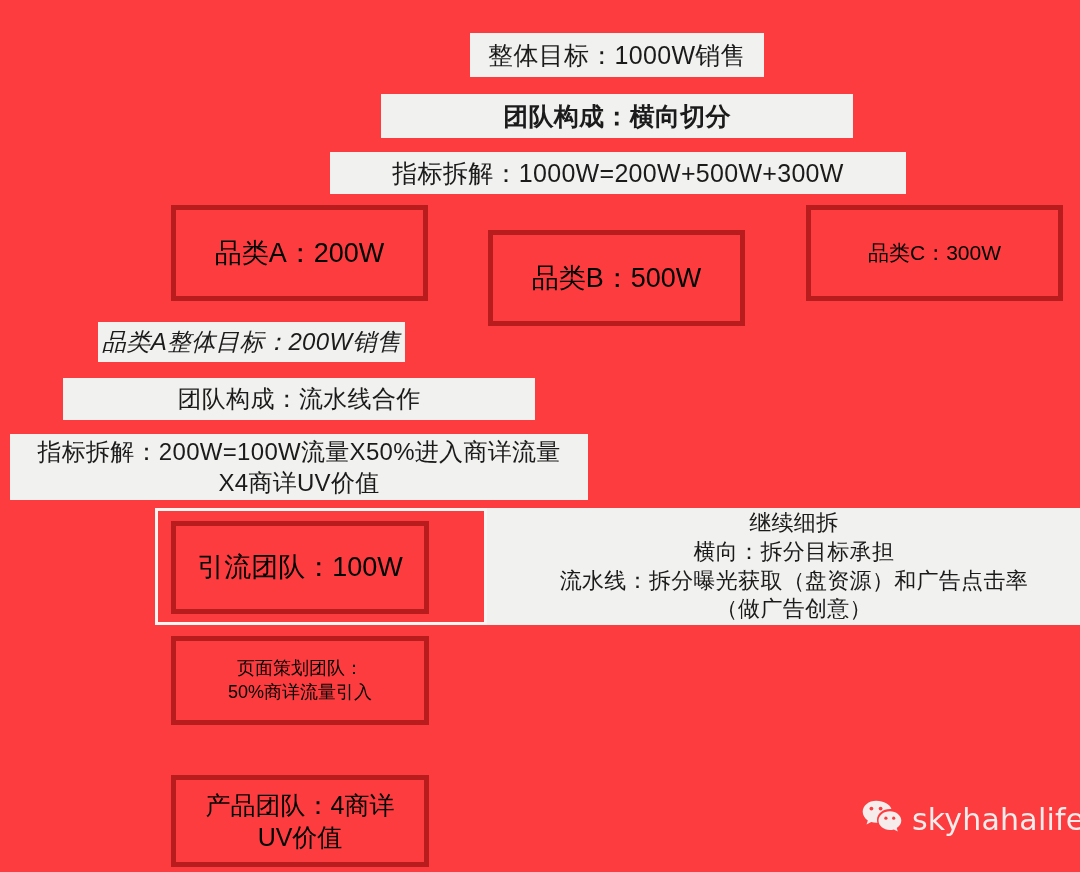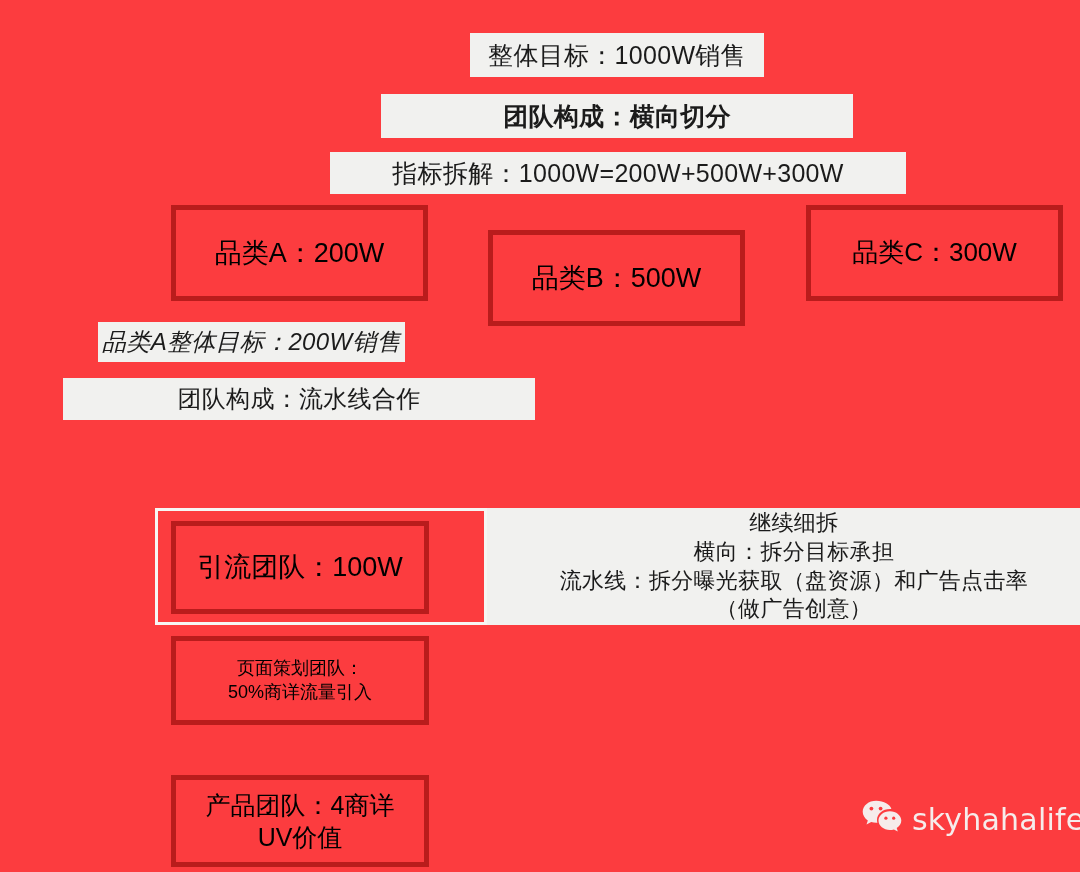--- a/index.html
+++ b/index.html
@@ -83,26 +83,28 @@
   <div class="panel" style="left:470px; top:33px; width:294px; height:44px; font-size:25px;">整体目标：1000W销售</div>
 
   <div class="panel" style="left:381px; top:94px; width:472px; height:44px; font-size:25px;font-weight:bold;">团队构成：横向切分</div>
 
   <div class="panel" style="left:330px; top:152px; width:576px; height:42px; font-size:25px;">指标拆解：1000W=200W+500W+300W</div>
 
   <div class="obox" style="left:171px; top:205px; width:257px; height:96px; font-size:27px;">品类A：200W</div>
 
   <div class="obox" style="left:488px; top:205px; width:257px; height:96px; font-size:27px;margin-top:25px;">品类B：500W</div>
 
-  <div class="obox" style="left:806px; top:205px; width:257px; height:96px; font-size:26px;">品类C：300W</div>
+  <div class="obox" style="left:806px; top:205px; width:257px; height:96px; font-size:21px;">品类C：300W</div>
 
   <div class="panel" style="left:98px; top:322px; width:307px; height:40px; font-size:24px;font-style:italic;">品类A整体目标：200W销售</div>
 
   <div class="panel" style="left:63px; top:378px; width:472px; height:42px; font-size:24px;">团队构成：流水线合作</div>
 
+  <div class="panel" style="left:10px; top:434px; width:578px; height:66px; font-size:24px;">指标拆解：200W=100W流量X50%进入商详流量
+X4商详UV价值</div>
 
   <div class="panel" style="left:155px; top:508px; width:925px; height:117px; font-size:22px; justify-content:flex-end; padding-right:52px;">继续细拆
 横向：拆分目标承担
 流水线：拆分曝光获取（盘资源）和广告点击率
 （做广告创意）</div>
 
   <div class="red-inset" style="left:157px; top:510px; width:328px; height:113px;"></div>
 
   <div class="white-frame" style="left:155px; top:508px; width:332px; height:117px;"></div>
 

